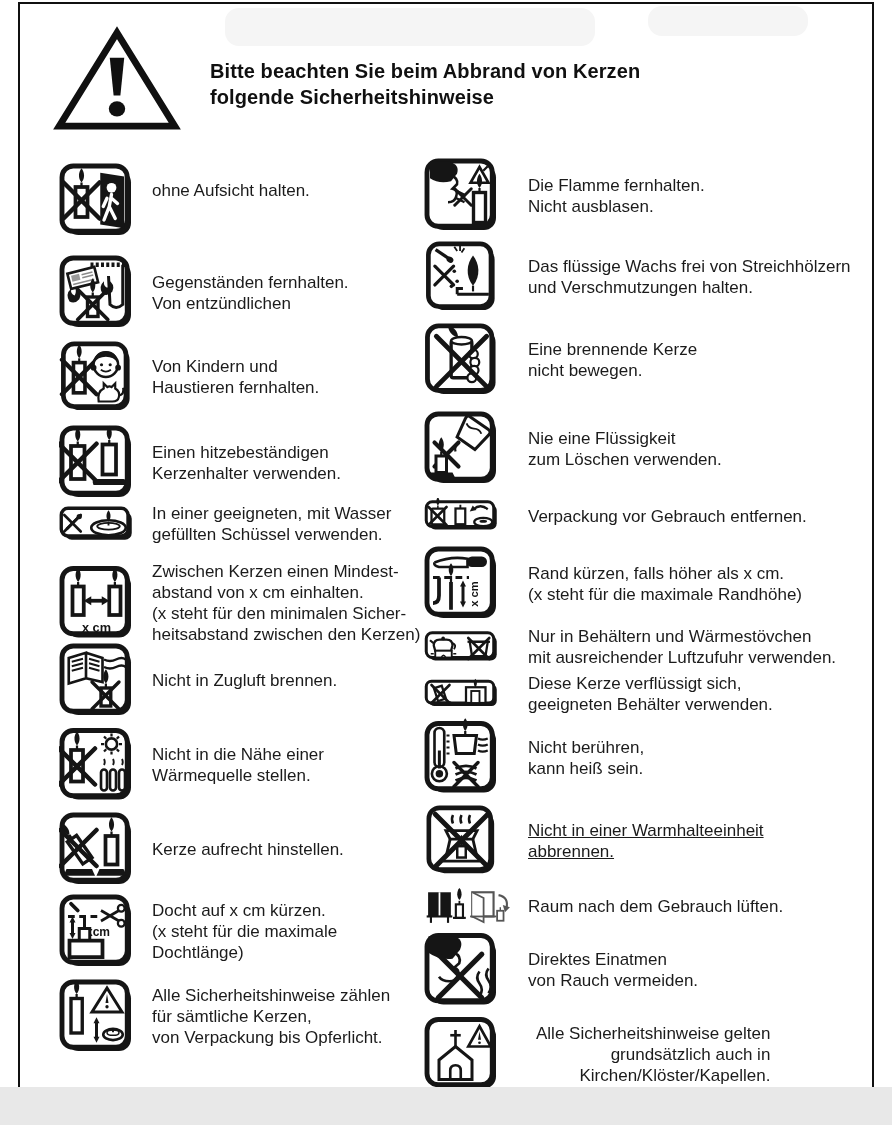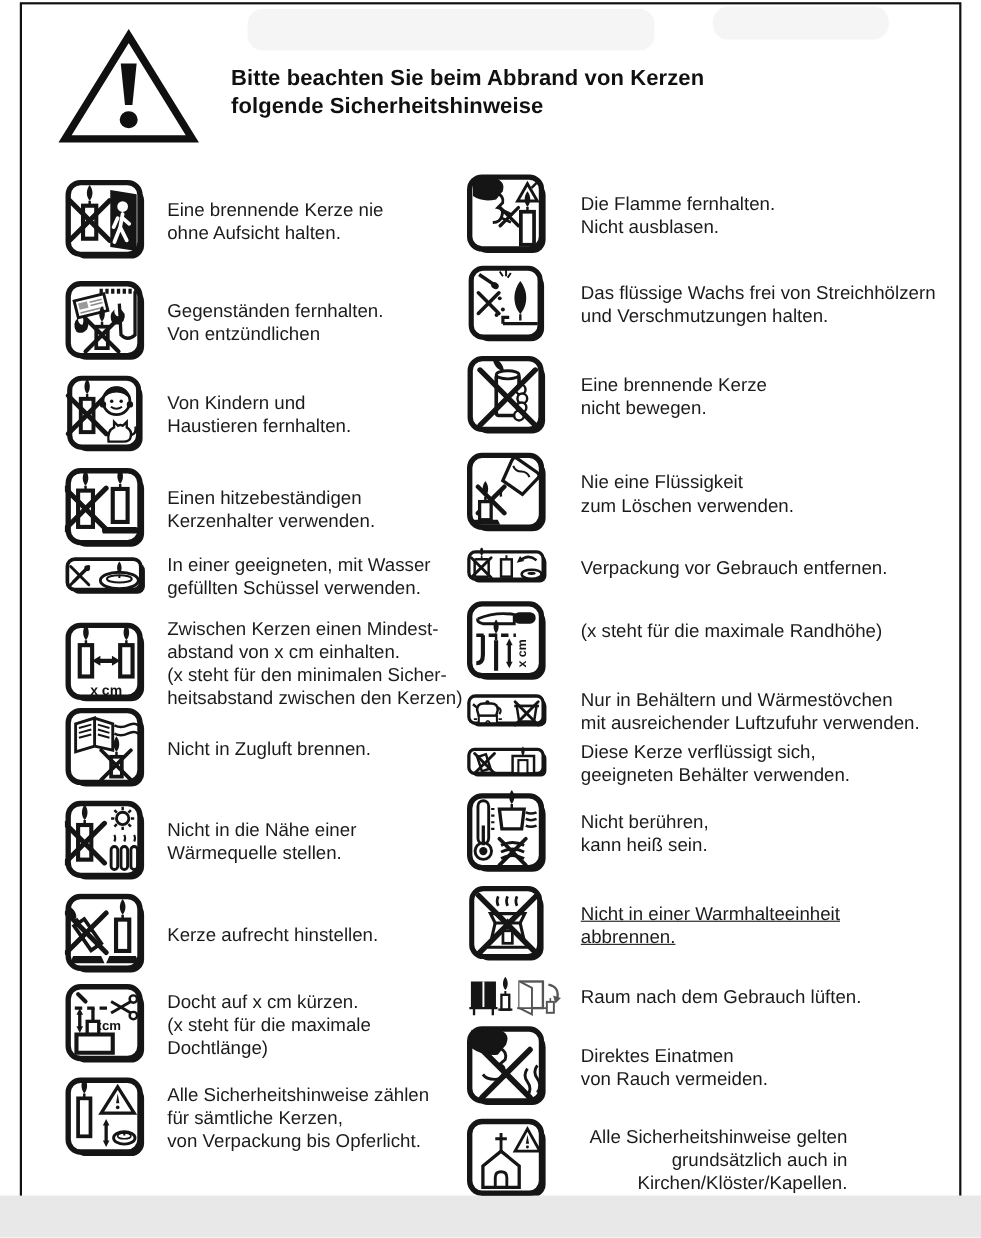--- a/index.html
+++ b/index.html
@@ -46,21 +46,20 @@
         <circle cx="70" cy="33" r="6.5" fill="#fff"></circle>
         <path d="M70 42 L67 58 L60 76 M67 58 L75 74 M64 47 L59 58 M70 47 L78 54" stroke="#fff" stroke-width="4.5" fill="none" stroke-linecap="round"></path>
         <line x1="30" y1="26" x2="30" y2="32" stroke="#151515" stroke-width="3"></line>
         <path d="M30 26 C25 20 26 12 30 7 C34 12 35 20 30 26" fill="#151515"></path>
         <rect x="22" y="32" width="16" height="40" fill="#fff" stroke="#151515" stroke-width="5"></rect>
         <line x1="6" y1="26" x2="54" y2="74" stroke="#151515" stroke-width="6" stroke-linecap="round"></line>
         <line x1="54" y1="26" x2="6" y2="74" stroke="#151515" stroke-width="6" stroke-linecap="round"></line>
       </svg>
     </div>
     <div class="item-text" style="left: 152px; top: 180px;">
-      <div>Eine brennende Kerze nie</div>
       <div>ohne Aufsicht halten.</div>
     </div>
     <div class="icon-box" style="left: 59px; top: 255px;">
       <svg viewBox="0 0 100 100" width="75" height="75" preserveAspectRatio="xMidYMid meet">
         <rect x="10" y="10" width="86" height="86" rx="16" fill="#151515"></rect>
         <rect x="4" y="4" width="87" height="87" rx="15" fill="#fff" stroke="#151515" stroke-width="6.5"></rect>
         <line x1="42" y1="13" x2="88" y2="13" stroke="#151515" stroke-width="6" stroke-dasharray="4 3"></line>
         <path d="M85 13 V66 Q76 74 68 66 L66 28" fill="none" stroke="#151515" stroke-width="4"></path>
         <g transform="rotate(-14 32 30)">
           <rect x="13" y="20" width="37" height="21" fill="#fff" stroke="#151515" stroke-width="3.5"></rect>
@@ -384,20 +383,21 @@
         <path d="M36 40 C31.5 34.6 32.4 27.4 36 22.9 C39.6 27.4 40.5 34.6 36 40" fill="#151515"></path>
         <line x1="12" y1="42" x2="60" y2="42" stroke="#151515" stroke-width="4" stroke-dasharray="9 6"></line>
         <path d="M20 42 V66 Q20 76 12 76 M36 48 V85" fill="none" stroke="#151515" stroke-width="5"></path>
         <line x1="52" y1="52" x2="52" y2="76" stroke="#151515" stroke-width="4"></line>
         <path d="M52 46 L48 54 H56 Z" fill="#151515"></path>
         <path d="M52 82 L48 74 H56 Z" fill="#151515"></path>
         <text x="72" y="64" transform="rotate(-90 72 64)" text-anchor="middle" font-family="Liberation Sans, sans-serif" font-size="15" font-weight="bold" fill="#151515">x cm</text>
       </svg>
     </div>
     <div class="item-text" style="left: 528px; top: 563px;">
+      <div>Rand kürzen, falls höher als x cm.</div>
       <div>(x steht für die maximale Randhöhe)</div>
     </div>
     <div class="icon-box" style="left: 424px; top: 628px;">
       <svg viewBox="0 0 100 44" width="75" height="38" preserveAspectRatio="xMidYMid meet">
         <rect x="7" y="7" width="90" height="33" rx="8" fill="#151515"></rect>
         <rect x="3" y="3" width="90" height="33" rx="8" fill="#fff" stroke="#151515" stroke-width="4"></rect>
         <path d="M14 18 L8 13 M13 20 Q13 12 21 12 H30 Q38 12 38 20 L36 27 H15 Z" fill="#fff" stroke="#151515" stroke-width="3"></path>
         <path d="M38 17 Q44 19 40 25" fill="none" stroke="#151515" stroke-width="2.5"></path>
         <circle cx="25.5" cy="10.5" r="2.5" fill="#151515"></circle>
         <rect x="15" y="27" width="22" height="9" fill="#fff" stroke="#151515" stroke-width="2.5"></rect>

